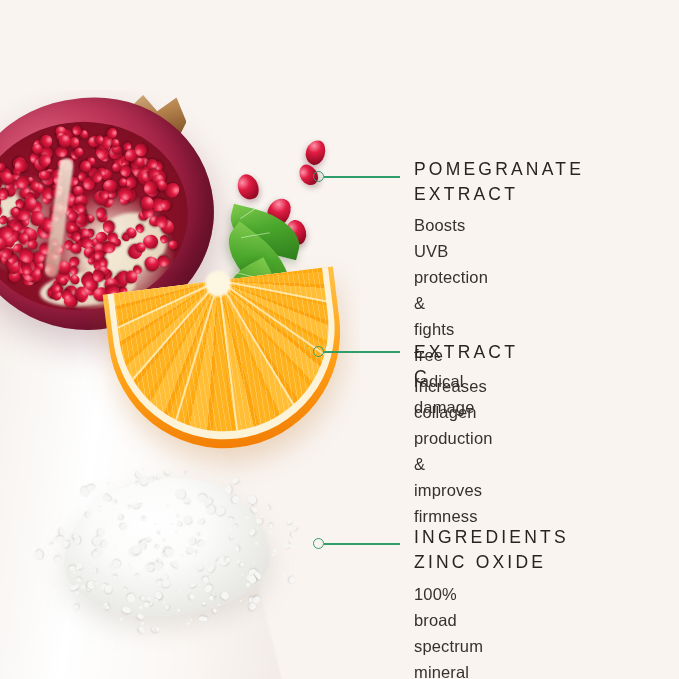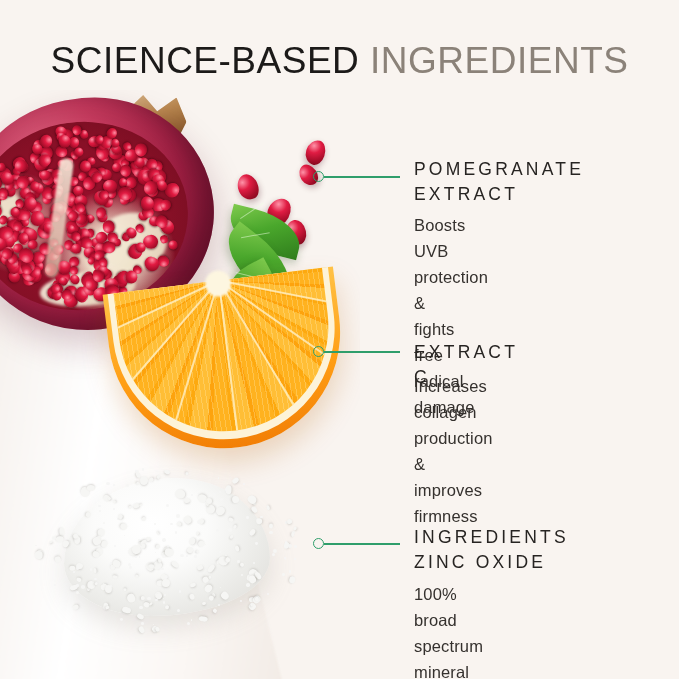--- a/index.html
+++ b/index.html
@@ -816,23 +816,20 @@
         <div class="dust" style="width: 2.36466px; height: 2.36466px; left: 154.158px; top: 82.6148px;"></div>
         <div class="dust" style="width: 1.35518px; height: 1.35518px; left: 203.685px; top: 146.938px;"></div>
         <div class="grain" style="width: 6.06742px; height: 6.88607px; transform: rotate(124deg); left: 76.9384px; top: 110.731px;"></div>
         <div class="grain" style="width: 8.14143px; height: 8.69256px; transform: rotate(161deg); left: 110.751px; top: 153.706px;"></div>
         <div class="grain" style="width: 4.66828px; height: 4.66644px; transform: rotate(209deg); left: 192.61px; top: 156.454px;"></div>
         <div class="grain" style="width: 4.41566px; height: 5.17737px; transform: rotate(223deg); left: 132.954px; top: 37.3246px;"></div>
         <div class="dust" style="width: 2.88698px; height: 2.88698px; left: 208.554px; top: 48.2512px;"></div>
       </div>
   </div>
 
-  <div class="headline">
-    <span class="accent" style="color: rgb(28, 26, 25);">SCIENCE-BASED</span><span class="muted" style="color: rgb(139, 130, 121);"> INGREDIENTS</span>
-  </div>
 
   <div id="callout-layer">
       <div class="callout">
         <span class="marker" style="left: 313px; top: 171px; border-color: rgb(47, 158, 107);"></span>
         <span class="leader" style="left: 324px; top: 176px; width: 76px; background: rgb(47, 158, 107);"></span>
         <div class="ing-name" style="left: 414px; top: 157px;">POMEGRANATE
 EXTRACT</div>
         <div class="ing-desc" style="left: 414px; top: 212px;">Boosts UVB protection &amp;
 fights free radical damage</div>
       </div>

